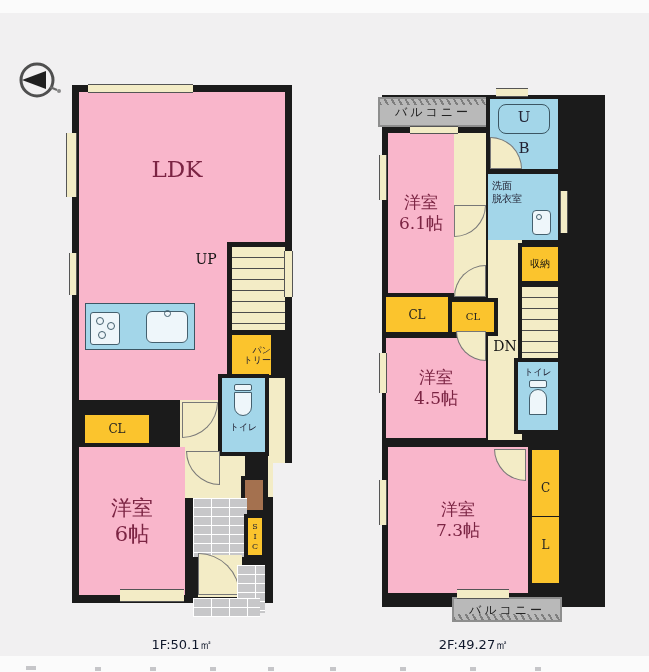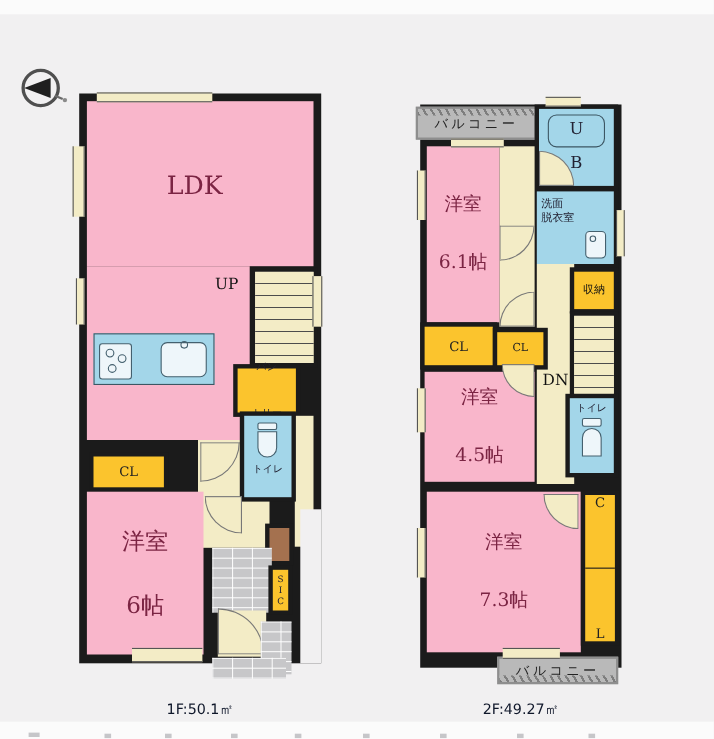--- a/index.html
+++ b/index.html
@@ -31,21 +31,21 @@
   .hatch{position:absolute;left:0;width:100%;height:6px;
     background:repeating-linear-gradient(60deg,#7e7e7e 0 2px,#b9b9b9 2px 6px);}
   .balc{border:2px solid #8e8e8e;}
   
   .win{position:absolute;background:#f3ecc6;border:1px solid #555;box-sizing:border-box;}
   .winh{border-left:none;border-right:none;}
   .winv{border-top:none;border-bottom:none;}
   
   .arc{position:absolute;background:#f3ecc6;border:1px solid #777;box-sizing:border-box;}
   
-  .rcenter{display:flex;flex-direction:column;align-items:center;justify-content:center;gap:31px;}
+  .rcenter{display:flex;flex-direction:column;align-items:center;justify-content:center;}
   .rname{color:#7b2443;line-height:1.25;text-align:center;white-space:nowrap;}
   .big{font-size:23px;}
   .mid{font-size:21px;}
   .small2f{font-size:17px;}
   .cl{font-size:12px;color:#222;text-align:center;line-height:1;}
   .tiny{font-size:9px;color:#223;text-align:center;line-height:1.15;}
   .updn{font-size:14px;color:#111;}
   .balclabel{font-size:12px;color:#222;letter-spacing:3px;text-align:center;line-height:26px;white-space:nowrap;}
   .arealabel{position:absolute;font-family:"DejaVu Sans", sans-serif;font-size:13px;color:#0f172a;text-align:center;}
   .vert{writing-mode:vertical-rl;text-orientation:upright;letter-spacing:1px;}
@@ -81,21 +81,21 @@
       <div class="dot" style="left:7px;top:18px;width:8px;height:8px;"></div>
     </div>
     <div class="fixture" style="left:60px;top:7px;width:42px;height:32px;border-radius:6px;">
       <div class="dot" style="left:17px;top:-2px;width:7px;height:7px;"></div>
     </div>
   </div>
 
   <div class="r cream treads walled" style="left:160px;top:162px;width:53px;height:83px;"></div>
   <div class="r updn" style="left:112px;top:166px;width:44px;text-align:center;">UP</div>
 
-  <div class="r yellow walled rcenter" style="left:144px;top:250px;width:53px;height:40px;">
+  <div class="r yellow walled rcenter" style="left:160px;top:250px;width:39px;height:40px;align-items:flex-end;">
     <div class="tiny">パン</div>
     <div class="tiny">トリー</div>
   </div>
 
   <div class="r cream" style="left:196px;top:293px;width:17px;height:119px;"></div>
   <div class="r cream" style="left:108px;top:315px;width:65px;height:98px;"></div>
   <div class="arc" style="left:110px;top:317px;width:36px;height:36px;border-radius:0 0 100% 0;"></div>
 
   <div class="r blue walled" style="left:150px;top:293px;width:43px;height:74px;">
     <div class="fixture" style="left:12px;top:6px;width:18px;height:7px;border-radius:2px;"></div>
@@ -125,21 +125,21 @@
 
   <div class="r" style="left:201px;top:378px;width:19px;height:140px;background:#f1f0f1;"></div>
 
   <div class="win winh" style="left:16px;top:-1px;width:105px;height:9px;"></div>
   <div class="win winv" style="left:-6px;top:48px;width:11px;height:64px;"></div>
   <div class="win winv" style="left:-3px;top:168px;width:8px;height:42px;"></div>
   <div class="win winv" style="left:212px;top:166px;width:9px;height:46px;"></div>
   <div class="win winh" style="left:48px;top:504px;width:64px;height:13px;"></div>
 </div>
 
-<div class="floor" style="left:382px;top:95px;width:183px;height:512px;">
+<div class="floor" style="left:382px;top:95px;width:183px;height:512px;padding-left:40px;">
 
   <div class="r gray balc" style="left:-4px;top:2px;width:110px;height:30px;">
     <div class="hatch" style="top:0;"></div>
     <div class="balclabel">バルコニー</div>
   </div>
 
   <div class="r blue walled" style="left:108px;top:4px;width:68px;height:70px;">
     <div class="fixture" style="left:8px;top:5px;width:52px;height:30px;border-radius:8px;background:transparent;border-color:#3c5663;"></div>
     <div class="rname" style="position:absolute;left:0;top:9px;width:100%;color:#223;font-size:15px;">U</div>
     <div class="rname" style="position:absolute;left:0;top:40px;width:100%;color:#223;font-size:15px;">B</div>

